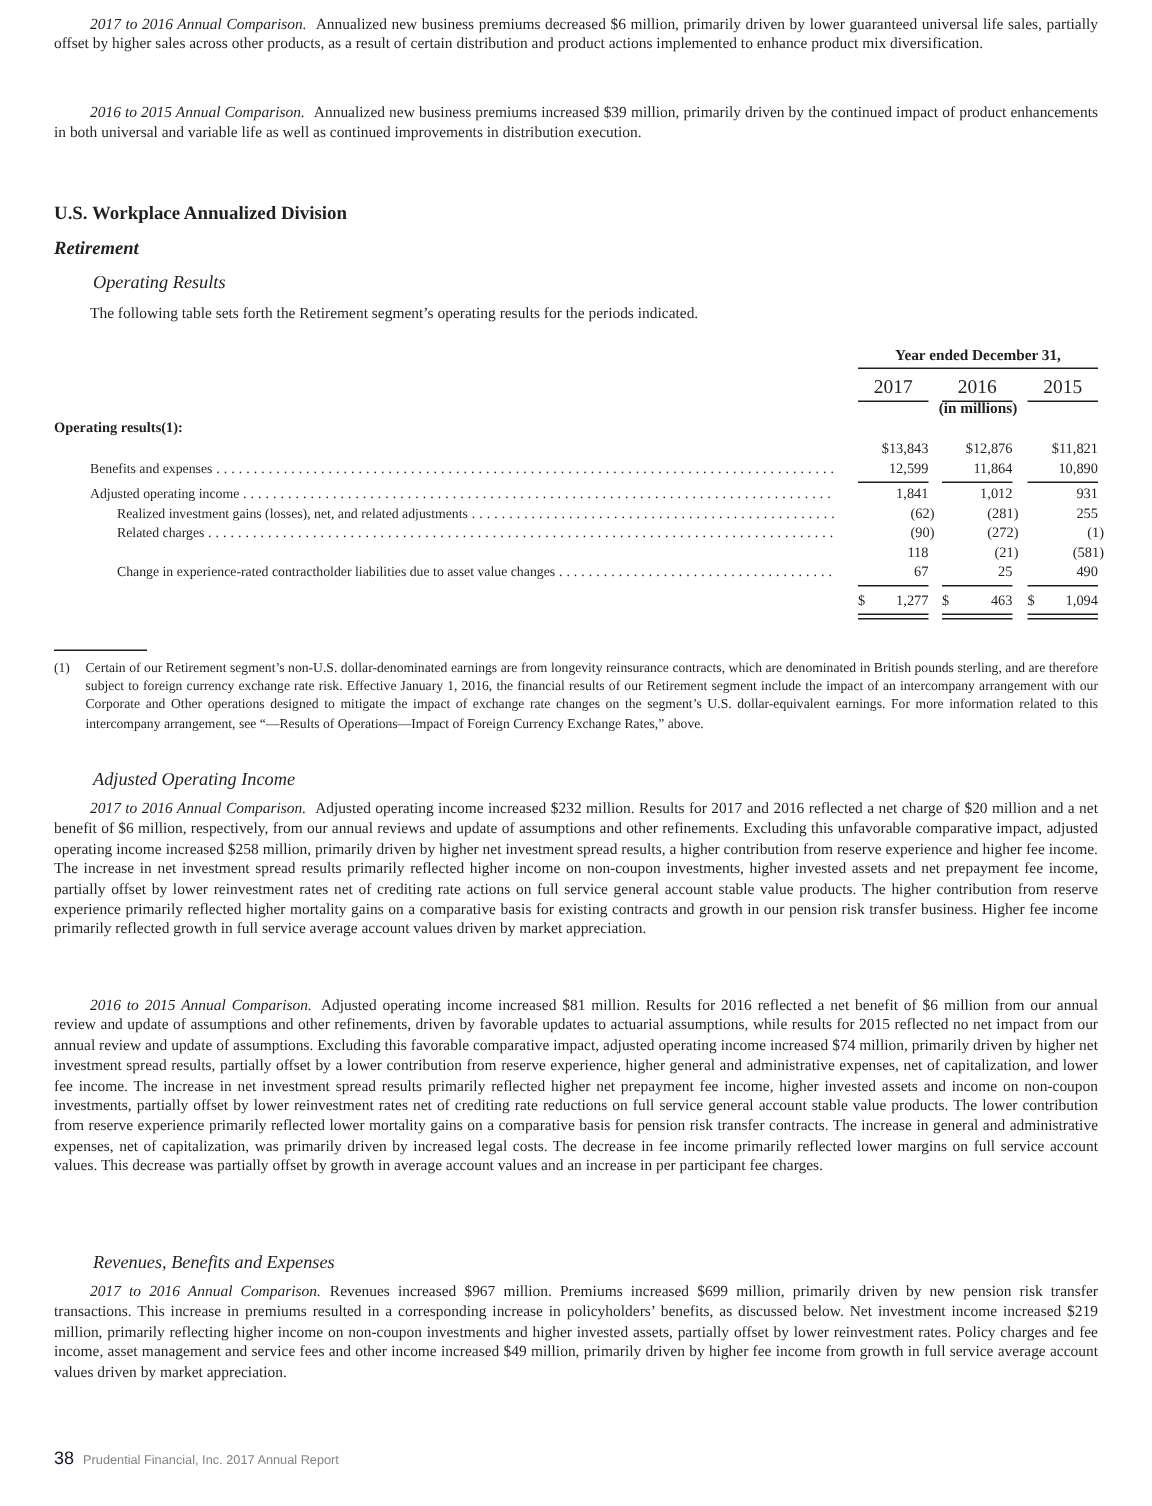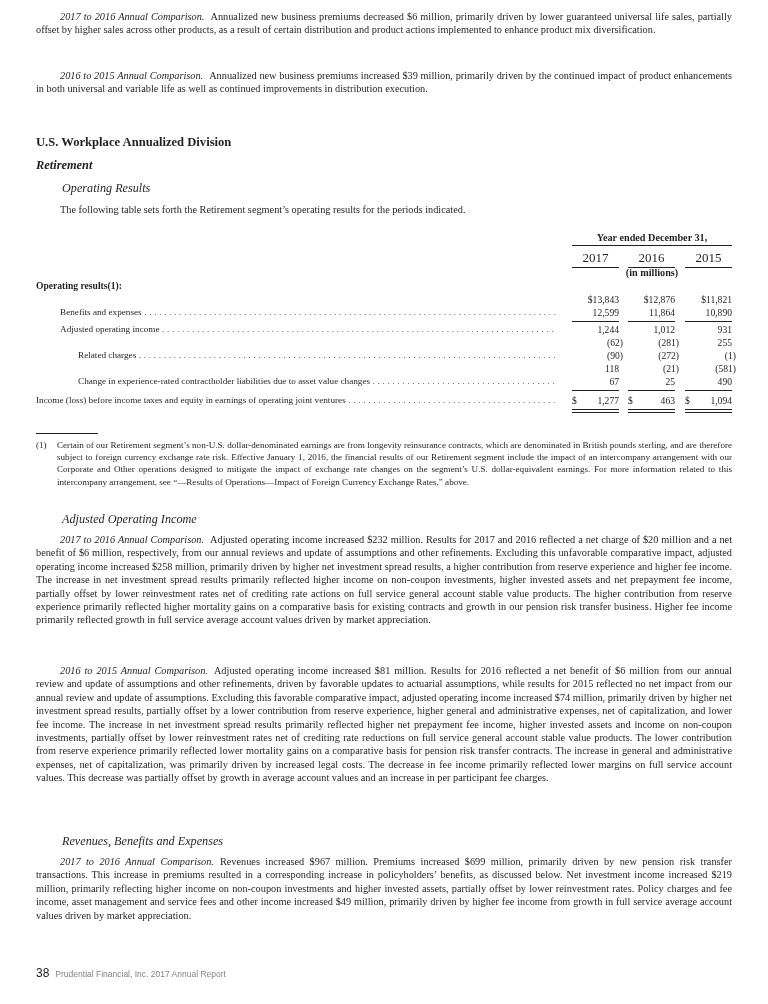--- a/index.html
+++ b/index.html
@@ -98,25 +98,26 @@
       <span class="v c1">12,599</span>
       <span class="v c2">11,864</span>
       <span class="v c3">10,890</span>
     </div>
     <div class="ul-single c1" style="top:89px;"></div>
     <div class="ul-single c2" style="top:89px;"></div>
     <div class="ul-single c3" style="top:89px;"></div>
 
     <div class="row" style="top:92px;">
       <span class="label">Adjusted operating income</span>
-      <span class="v c1">1,244</span>
+      <span class="v c1">1,841</span>
       <span class="v c2">1,012</span>
       <span class="v c3">931</span>
     </div>
     <div class="row indent" style="top:105px;">
+      <span class="label">Realized investment gains (losses), net, and related adjustments</span>
       <span class="v c1" style="margin-left:4px;">(62)</span>
       <span class="v c2" style="margin-left:4px;">(281)</span>
       <span class="v c3">255</span>
     </div>
     <div class="row indent" style="top:118px;">
       <span class="label">Related charges</span>
       <span class="v c1" style="margin-left:4px;">(90)</span>
       <span class="v c2" style="margin-left:4px;">(272)</span>
       <span class="v c3" style="margin-left:4px;">(1)</span>
     </div>
@@ -129,21 +130,20 @@
       <span class="label">Change in experience-rated contractholder liabilities due to asset value changes</span>
       <span class="v c1">67</span>
       <span class="v c2">25</span>
       <span class="v c3">490</span>
     </div>
     <div class="ul-single c1" style="top:158px;"></div>
     <div class="ul-single c2" style="top:158px;"></div>
     <div class="ul-single c3" style="top:158px;"></div>
 
     <div class="row top" style="top:163px;">
-      <span class="label">Income (loss) before income taxes and equity in earnings of operating joint ventures</span>
       <span class="v c1"><span class="cur">$</span><span>1,277</span></span>
       <span class="v c2"><span class="cur">$</span><span>463</span></span>
       <span class="v c3"><span class="cur">$</span><span>1,094</span></span>
     </div>
     <div class="ul-double c1" style="top:177px;"></div>
     <div class="ul-double c2" style="top:177px;"></div>
     <div class="ul-double c3" style="top:177px;"></div>
   </div>
 
   <div class="fn-rule"></div>

